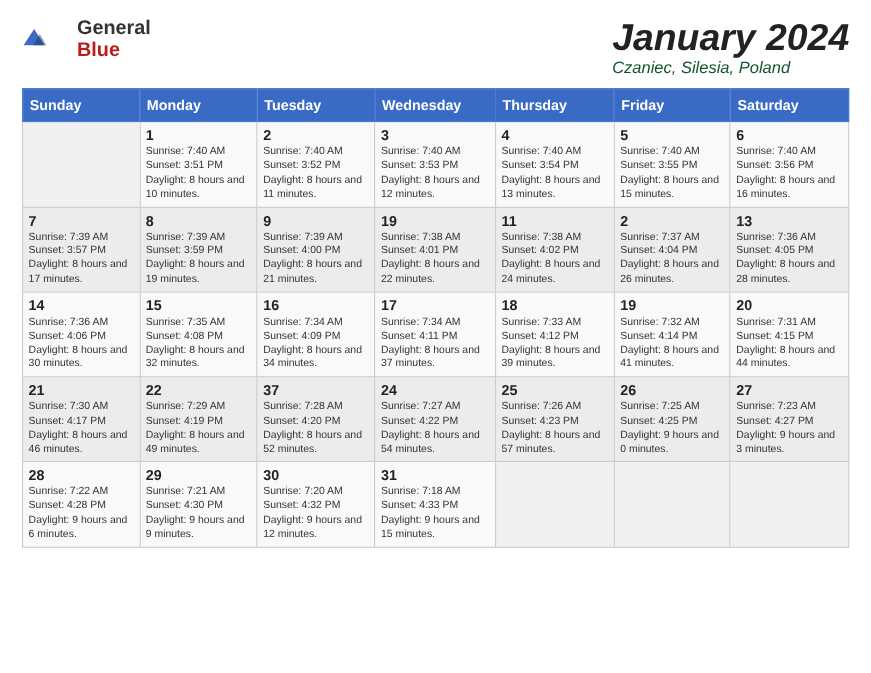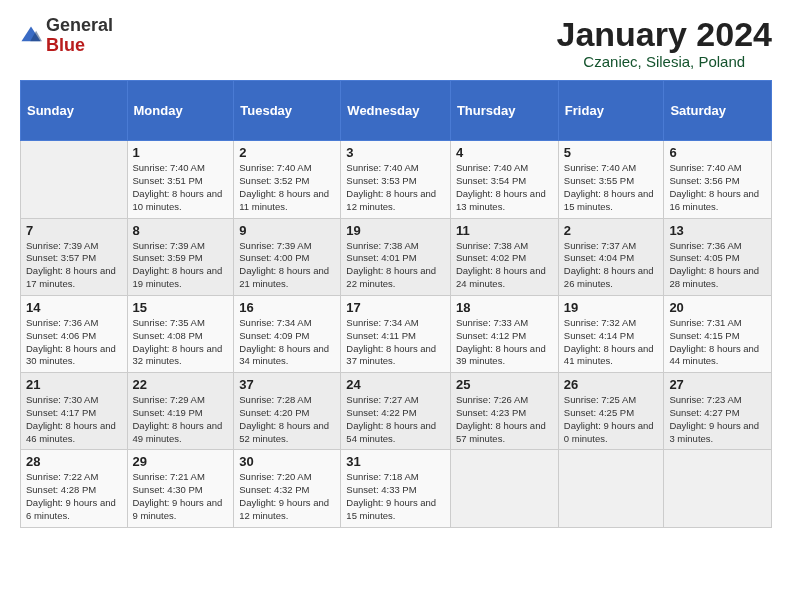--- a/index.html
+++ b/index.html
@@ -24,50 +24,52 @@
     }
     .logo {
       display: flex;
       align-items: center;
       gap: 4px;
     }
     .logo-text {
       font-size: 18px;
       font-weight: bold;
       line-height: 1.1;
+      margin-left: 24px;
     }
     .logo-general { color: #333; }
     .logo-blue { color: #b91c1c; }
     .logo-icon {
       width: 22px;
       height: 22px;
     }
     .title-block {
-      text-align: center;
+      text-align: left;
+      font-style: italic;
     }
     .month-title {
       font-size: 34px;
       font-weight: bold;
       color: #222;
       line-height: 1.1;
     }
     .subtitle {
       font-size: 15px;
       color: #14532d;
     }
     .calendar {
       width: 100%;
       border-collapse: collapse;
       font-size: 10px;
     }
     .calendar th {
       background: #3a6bc4;
       color: #fff;
       text-align: left;
-      padding: 22px 6px;
+      padding: 7px 6px;
       font-size: 13px;
       font-weight: bold;
       border: 1px solid #4a7bd4;
     }
     .calendar td {
       border: 1px solid #ccc;
       vertical-align: top;
       padding: 4px 5px;
       width: 113px;
       min-height: 80px;

